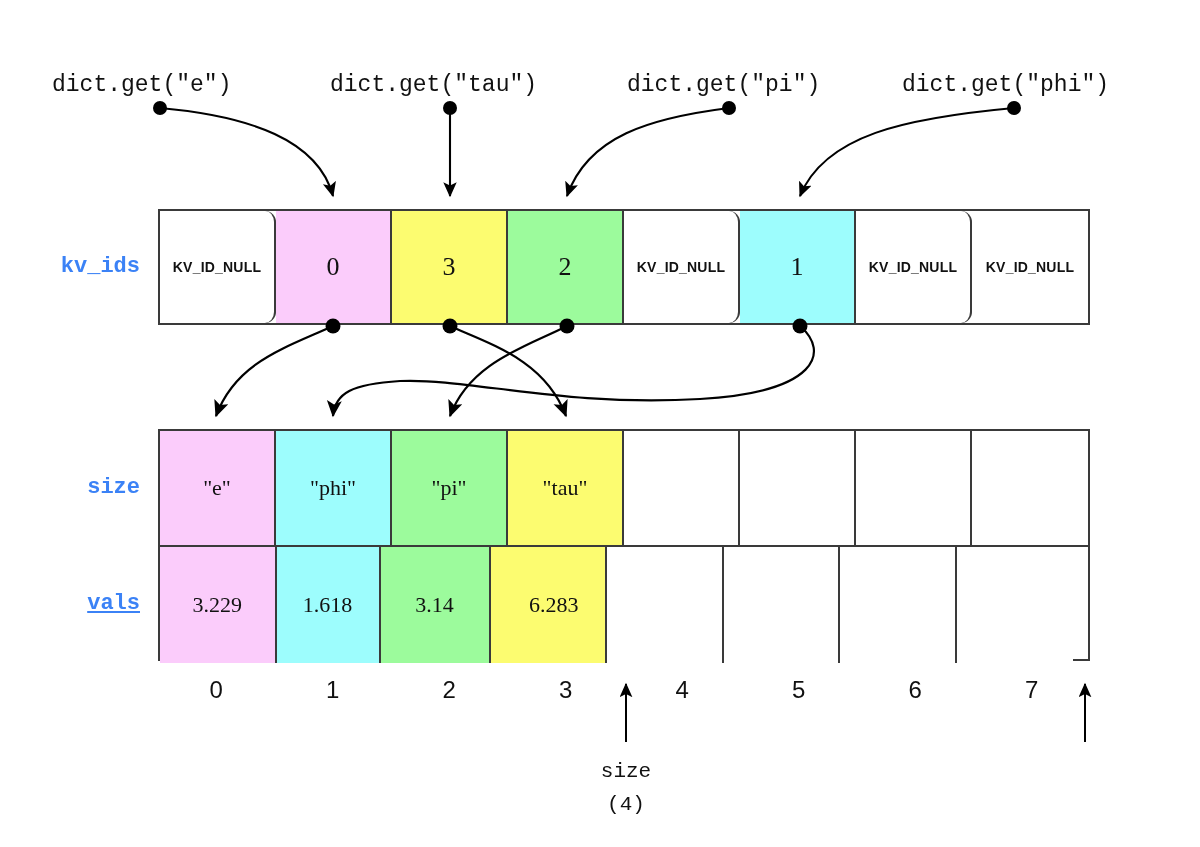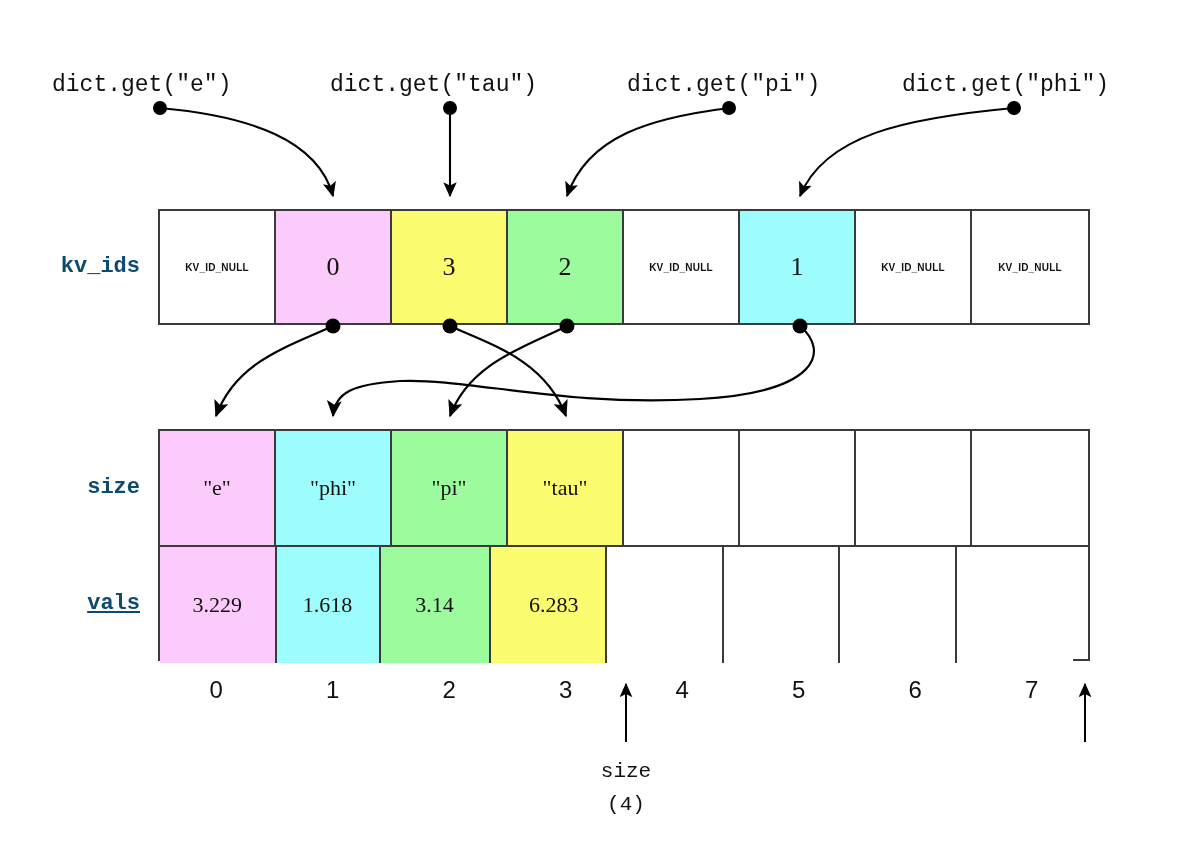--- a/index.html
+++ b/index.html
@@ -9,32 +9,32 @@
 
   svg.overlay{position:absolute;left:0;top:0;width:1200px;height:847px;
               pointer-events:none;}
 
   
   .call-label{position:absolute;font-family:"Liberation Mono",monospace;
               font-size:23px;white-space:nowrap;color:#111;}
 
   
   .row-label{position:absolute;font-family:"Liberation Mono",monospace;
-             font-weight:bold;font-size:22px;color:#0c4a6e;white-space:nowrap;
+             font-weight:bold;font-size:22px;color:#3b82f6;white-space:nowrap;
              text-align:right;}
 
   
   .grid{position:absolute;display:flex;border:2px solid #3a3a3a;
         box-sizing:border-box;}
   .cell{box-sizing:border-box;border-right:2px solid #3a3a3a;
         display:flex;align-items:center;justify-content:center;
         font-size:25px;color:#111;}
   .cell:last-child{border-right:none;}
   .cell.null{font-family:"Liberation Sans",sans-serif;font-weight:bold;
-             font-size:10px;letter-spacing:.2px;}
+             font-size:14px;letter-spacing:.2px;border-radius:11px;}
   .cell.num{font-family:"Liberation Serif",serif;font-size:26px;}
   .cell.txt{font-family:"Liberation Serif",serif;font-size:22px;}
 
   
   .gridstack{position:absolute;border:2px solid #3a3a3a;box-sizing:border-box;}
   .gridrow{display:flex;box-sizing:border-box;border-bottom:2px solid #3a3a3a;}
   .gridrow:last-child{border-bottom:none;}
 
   
   .idx{position:absolute;font-family:"Liberation Sans",sans-serif;

